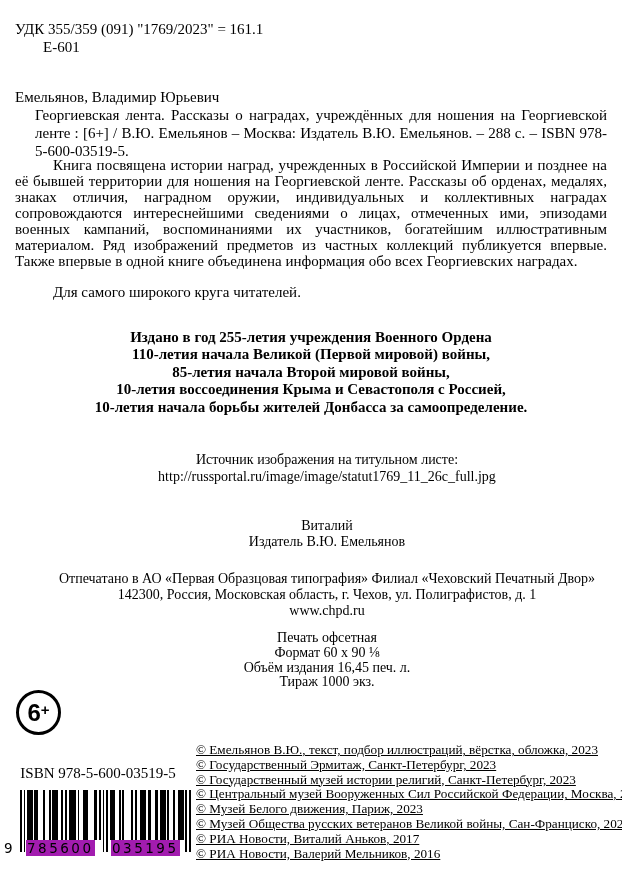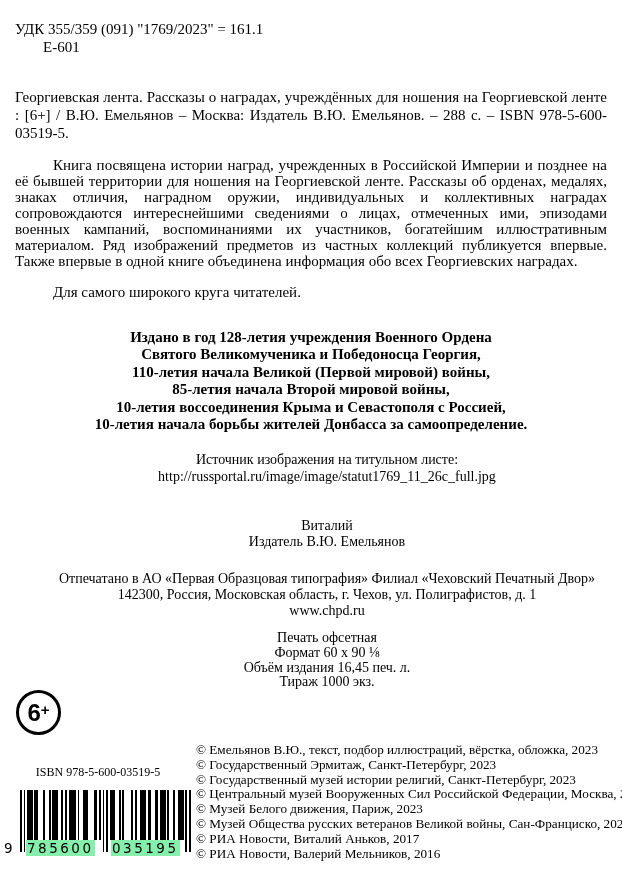--- a/index.html
+++ b/index.html
@@ -10,21 +10,21 @@
     font-family:"Liberation Serif","DejaVu Serif",serif;
     font-size:15px;
     overflow:hidden;
   }
   .abs{position:absolute;}
   
   #udk-block{top:20px;left:15px;line-height:18px;}
   #udk-block .authorsign{padding-left:28px;}
   
   #biblio{top:88px;left:15px;right:15px;line-height:18px;}
-  #biblio .desc{text-align:justify;}
+  #biblio .desc{text-align:justify;margin-left:20px;}
   
   #annotation{top:157px;left:15px;right:15px;line-height:16px;text-align:justify;}
   #annotation p{margin:0;text-indent:38px;}
   #audience{top:284px;left:15px;right:15px;}
   #audience p{margin:0;text-indent:38px;}
   
   #anniversary{top:329px;left:0;width:622px;text-align:center;font-weight:bold;line-height:17.4px;}
   
   .cblock{left:0;width:622px;text-align:center;font-size:14px;line-height:16.5px;padding-left:16px;}
   #source{top:452px;}
@@ -35,61 +35,61 @@
   
   #age-badge{
     top:690px;left:16px;width:39px;height:39px;
     border:3.5px solid #000;border-radius:50%;
     display:flex;align-items:center;justify-content:center;
     font-weight:bold;font-family:"Liberation Sans","DejaVu Sans",sans-serif;
   }
   #age-badge .six{font-size:24px;line-height:1;}
   #age-badge .plus{font-size:15px;line-height:1;margin-left:0px;position:relative;top:-3px;}
   
-  #isbn-line{top:765px;left:2px;width:192px;text-align:center;font-size:12px;white-space:nowrap;}
+  #isbn-line{top:765px;left:2px;width:192px;text-align:center;font-size:15px;white-space:nowrap;}
   #barcode{top:790px;left:20px;width:171px;height:72px;}
   #bars{position:relative;height:62px;display:flex;align-items:flex-start;}
   #bars div{flex:none;}
   .bar{background:#000;}
   .sp{background:transparent;}
   .bc-digits{position:absolute;top:50px;height:16px;
     font-family:"DejaVu Sans","Liberation Sans",sans-serif;
-    font-size:13.5px;letter-spacing:2.5px;color:#000;background:#86efac;padding:0 1px;}
+    font-size:13.5px;letter-spacing:2.5px;color:#000;background:#a21caf;padding:0 1px;}
   #bc-first{left:-17px;letter-spacing:0;background:transparent;}
   #bc-left{left:6px;}
   #bc-right{left:91px;}
   
   #copyrights{top:743px;left:196px;right:0;font-size:13.2px;line-height:14.8px;}
-  #copyrights div{white-space:nowrap;}
+  #copyrights div{white-space:nowrap;text-decoration:underline;}
 </style>
 </head>
 <body>
 
 <div id="page">
 
   <div class="abs" id="udk-block">
     <div>УДК 355/359 (091) "1769/2023" = 161.1</div>
     <div class="authorsign">Е-601</div>
   </div>
 
   <div class="abs" id="biblio">
+    <div>Емельянов, Владимир Юрьевич</div>
     <div class="desc">Георгиевская лента. Рассказы о наградах, учреждённых для ношения на Георгиевской ленте : [6+] / В.Ю. Емельянов – Москва: Издатель В.Ю. Емельянов. – 288 с. – ISBN 978-5-600-03519-5.</div>
   </div>
 
   <div class="abs" id="annotation">
     <p>Книга посвящена истории наград, учрежденных в Российской Империи и позднее на её бывшей территории для ношения на Георгиевской ленте. Рассказы об орденах, медалях, знаках отличия, наградном оружии, индивидуальных и коллективных наградах сопровождаются интереснейшими сведениями о лицах, отмеченных ими, эпизодами военных кампаний, воспоминаниями их участников, богатейшим иллюстративным материалом. Ряд изображений предметов из частных коллекций публикуется впервые. Также впервые в одной книге объединена информация обо всех Георгиевских наградах.</p>
   </div>
 
   <div class="abs" id="audience">
     <p>Для самого широкого круга читателей.</p>
   </div>
 
   <div class="abs" id="anniversary">
-    <div>Издано в год 128-летия учреждения Военного Ордена</div>
-    <div>Святого Великомученика и Победоносца Георгия,</div>
+    <div>Издано в год 255-летия учреждения Военного Ордена</div>
     <div>110-летия начала Великой (Первой мировой) войны,</div>
     <div>85-летия начала Второй мировой войны,</div>
     <div>10-летия воссоединения Крыма и Севастополя с Россией,</div>
     <div>10-летия начала борьбы жителей Донбасса за самоопределение.</div>
   </div>
 
   <div class="abs cblock" id="source">
     <div>Источник изображения на титульном листе:</div>
     <div>http://russportal.ru/image/image/statut1769_11_26c_full.jpg</div>
   </div>

